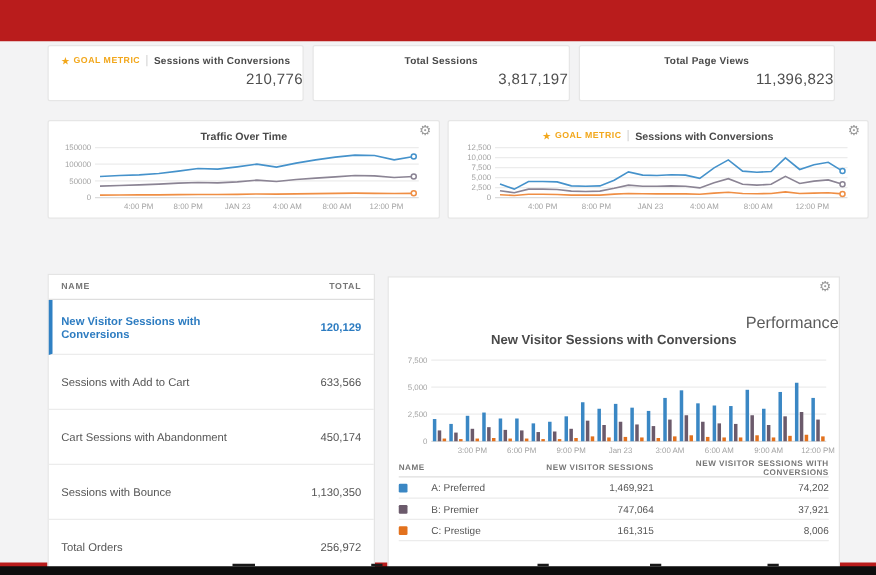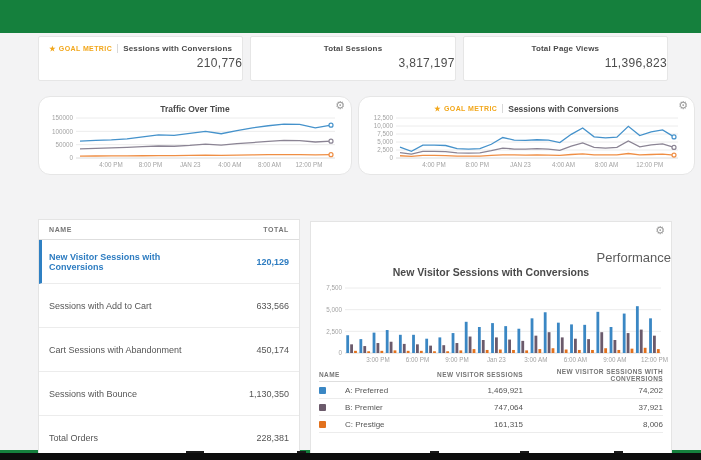--- a/index.html
+++ b/index.html
@@ -1,21 +1,21 @@
 <!DOCTYPE html>
 <html><head>
 <meta charset="utf-8">
 <style>
   * { margin:0; padding:0; box-sizing:border-box; }
   html,body { width:701px; height:460px; overflow:hidden;
     font-family:"Liberation Sans", sans-serif; background:#ffffff; }
-  .stage { position:relative; width:701px; height:460px; background:#15803d; }
+  .stage { position:relative; width:701px; height:460px; background:#b91c1c; }
   .canvas { position:absolute; left:0; top:33px; width:701px; height:417px; background:#f3f3f4; }
 
-  .card { position:absolute; background:#fff; border:1px solid #e6e6e6; border-radius:12px; }
+  .card { position:absolute; background:#fff; border:1px solid #e6e6e6; border-radius:2px; }
 
   
   .kpi-row { position:absolute; left:38px; top:36px; width:630px; height:45px; display:flex; gap:7px; }
   .kpi { flex:1; background:#fff; border:1px solid #e6e6e6; border-radius:2px; text-align:center; padding-top:7px; }
   .kpi-label { display:flex; align-items:center; justify-content:center; gap:5px;
     font-size:8px; font-weight:bold; color:#4a4a4a; letter-spacing:.2px; }
   .goal-chip { display:flex; align-items:center; gap:3px; color:#f2a71b; font-size:7px; font-weight:bold; letter-spacing:.4px; }
   .goal-star { font-size:7px; color:#f2a71b; }
   .vdiv { width:1px; height:9px; background:#d9d9d9; }
   .kpi-value { margin-top:3px; font-size:12px; color:#4d4d4d; letter-spacing:.3px;text-align:right; }
@@ -172,21 +172,21 @@
       <div class="lrow">
         <span>Cart Sessions with Abandonment</span>
         <span class="val">450,174</span>
       </div>
       <div class="lrow">
         <span>Sessions with Bounce</span>
         <span class="val">1,130,350</span>
       </div>
       <div class="lrow">
         <span>Total Orders</span>
-        <span class="val">228,381</span>
+        <span class="val">256,972</span>
       </div>
     </div>
 
     <div class="perf">
       <span class="gear">⚙</span>
       <div class="perf-subtitle">Performance</div>
       <div class="perf-title">New Visitor Sessions with Conversions</div>
       <svg id="svg-bars" width="354" height="84" style="position:absolute; left:4px; top:60px;">
           <line x1="30" y1="6" x2="346" y2="6" stroke="#ececec" stroke-width="1"></line>
           <text x="27" y="8.3" text-anchor="end" font-size="6.3" fill="#a3a3a3">7,500</text>

